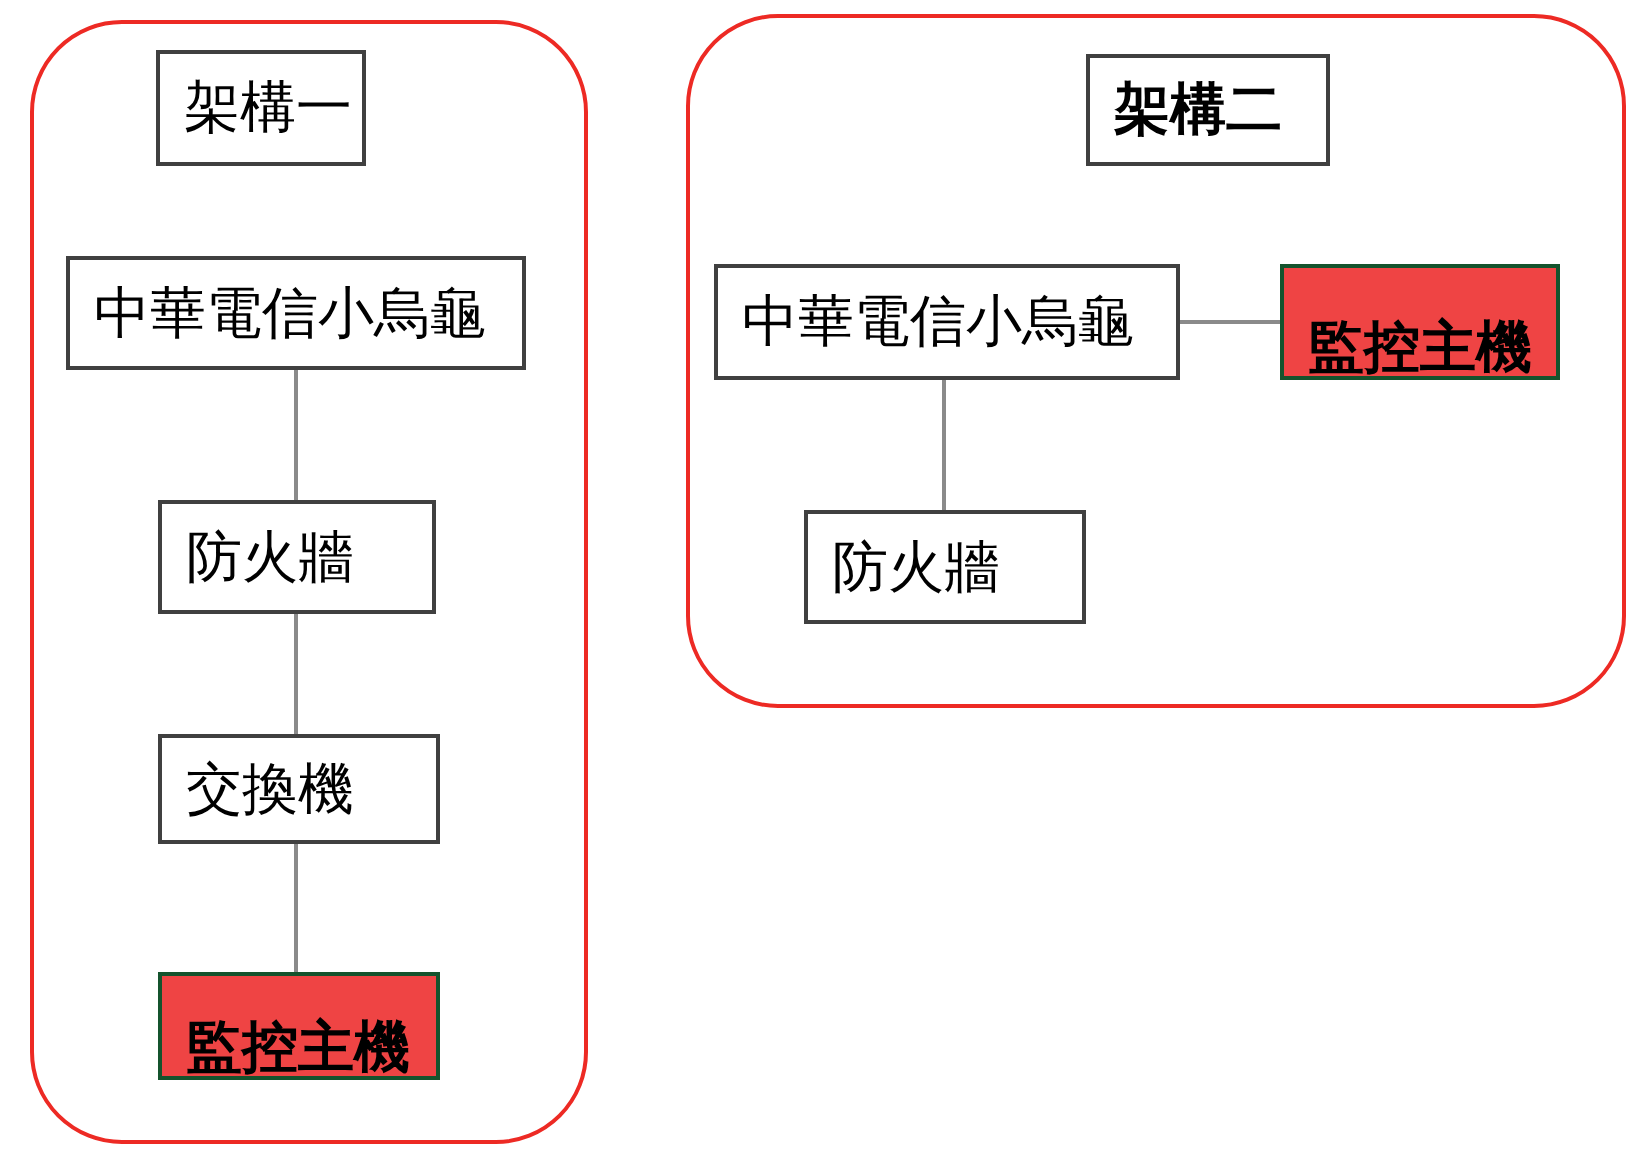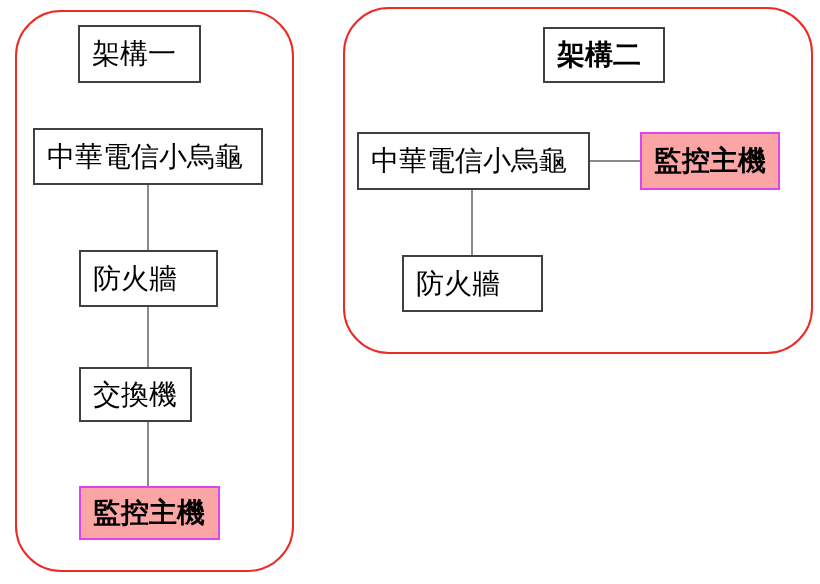--- a/index.html
+++ b/index.html
@@ -26,30 +26,31 @@
     color: #000000;
     font-size: 28px;
     line-height: 1;
     display: flex;
     align-items: center;
     padding-left: 12px;
     white-space: nowrap;
     overflow: hidden;
   }
   .node.highlight {
-    background: #fca5a5;
-    border: 2px solid #d946ef;
+    background: #ef4444;
+    border: 2px solid #14532d;
     font-weight: bold;
+    align-items: flex-end;
   }
 
   
-  #l-title    { left: 78px;  top: 25px;  width: 123px; height: 58px; }
+  #l-title    { left: 78px;  top: 25px;  width: 105px; height: 58px; }
   #l-modem    { left: 33px;  top: 128px; width: 230px; height: 57px; }
   #l-firewall { left: 79px;  top: 250px; width: 139px; height: 57px; }
-  #l-switch   { left: 79px;  top: 367px; width: 113px; height: 55px; }
+  #l-switch   { left: 79px;  top: 367px; width: 141px; height: 55px; }
   #l-monitor  { left: 79px;  top: 486px; width: 141px; height: 54px; }
 
   
   #r-title    { left: 543px; top: 27px;  width: 122px; height: 56px; font-weight: bold; }
   #r-modem    { left: 357px; top: 132px; width: 233px; height: 58px; }
   #r-monitor  { left: 640px; top: 132px; width: 140px; height: 58px; }
   #r-firewall { left: 402px; top: 255px; width: 141px; height: 57px; }
 
   .vline { position: absolute; width: 2px; background: #8a8a8a; }
   .hline { position: absolute; height: 2px; background: #8a8a8a; }

